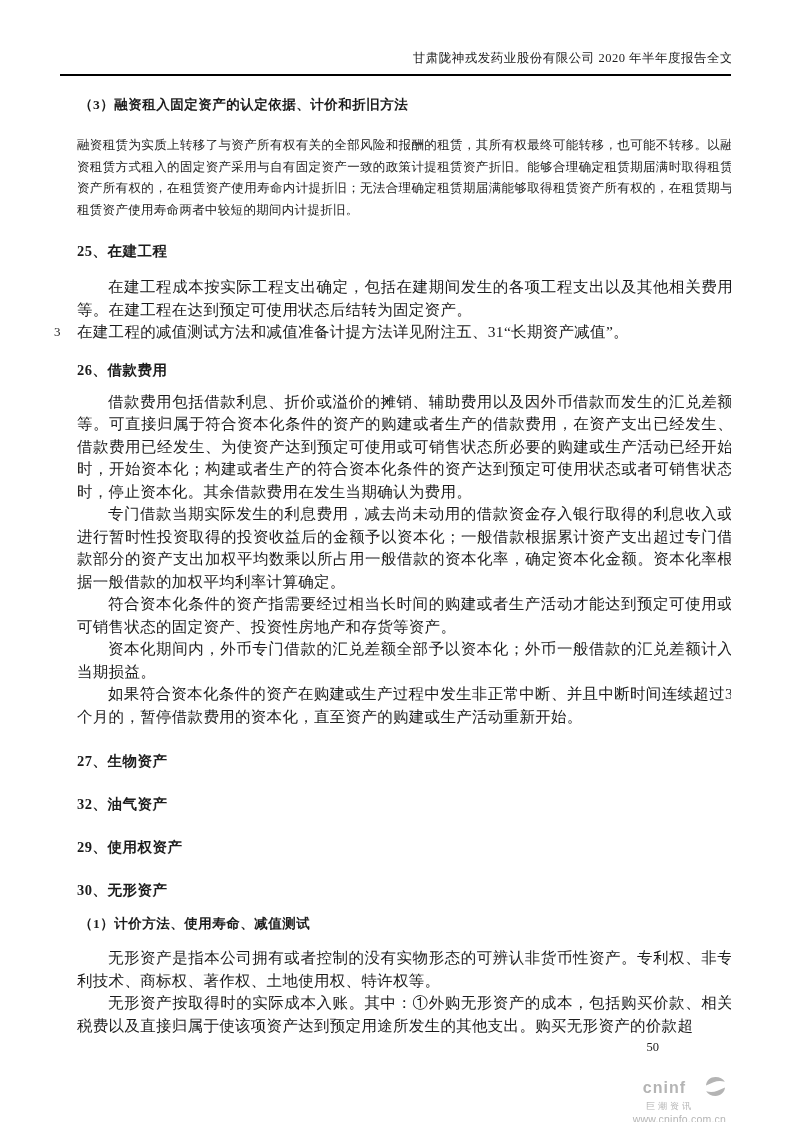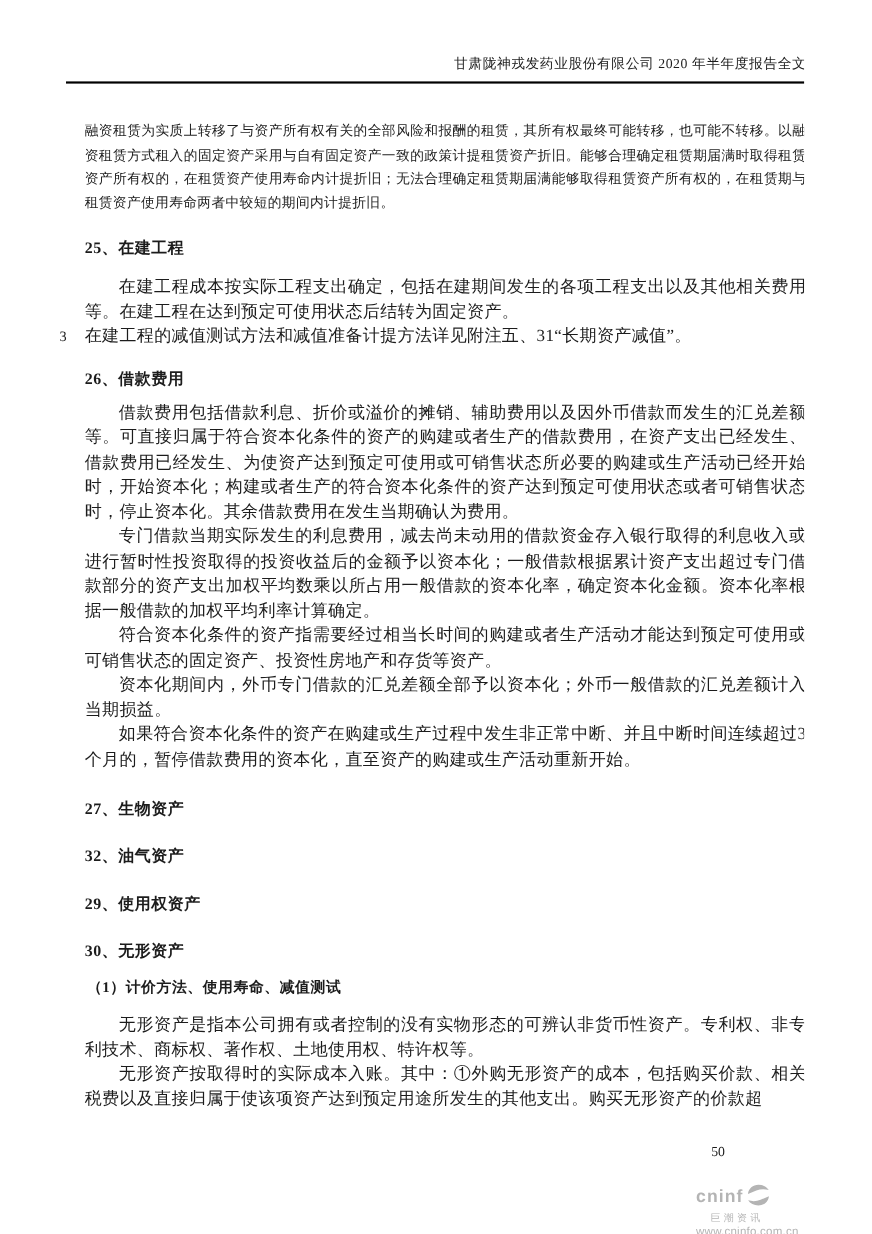--- a/index.html
+++ b/index.html
@@ -92,21 +92,22 @@
     top: 1076px;
     right: 5px;
     text-align: right;
     color: #b4b4b4;
     font-family: "Liberation Sans", "DejaVu Sans", sans-serif;
     line-height: 1;
   }
   .logo-top {
     display: flex;
     align-items: center;
-    gap: 3px;
+    justify-content: flex-end;
+    gap: 19px;
   }
   .logo-brand {
     font-weight: bold;
     font-size: 16px;
     letter-spacing: 1px;
   }
   .logo-cn {
     font-size: 9px;
     letter-spacing: 3px;
     margin-top: 2px;
@@ -122,20 +123,21 @@
 <body>
 
 <div class="page">
 
   <header class="page-header">
     <span>甘肃陇神戎发药业股份有限公司 2020 年半年度报告全文</span>
   </header>
 
   <main class="content">
 
+    <h3 class="h3-num mt-s3h">（3）融资租入固定资产的认定依据、计价和折旧方法</h3>
 
     <p class="small-p mt-s3p">融资租赁为实质上转移了与资产所有权有关的全部风险和报酬的租赁，其所有权最终可能转移，也可能不转移。以融资租赁方式租入的固定资产采用与自有固定资产一致的政策计提租赁资产折旧。能够合理确定租赁期届满时取得租赁资产所有权的，在租赁资产使用寿命内计提折旧；无法合理确定租赁期届满能够取得租赁资产所有权的，在租赁期与租赁资产使用寿命两者中较短的期间内计提折旧。</p>
 
     <h2 class="h2-num mt-s25h">25、在建工程</h2>
 
     <p class="body-p mt-s25p">在建工程成本按实际工程支出确定，包括在建期间发生的各项工程支出以及其他相关费用等。在建工程在达到预定可使用状态后结转为固定资产。</p>
 
     <div class="marked-line">
       <span class="margin-marker">3</span>
       <p class="body-p no-indent">在建工程的减值测试方法和减值准备计提方法详见附注五、31“长期资产减值”。</p>

